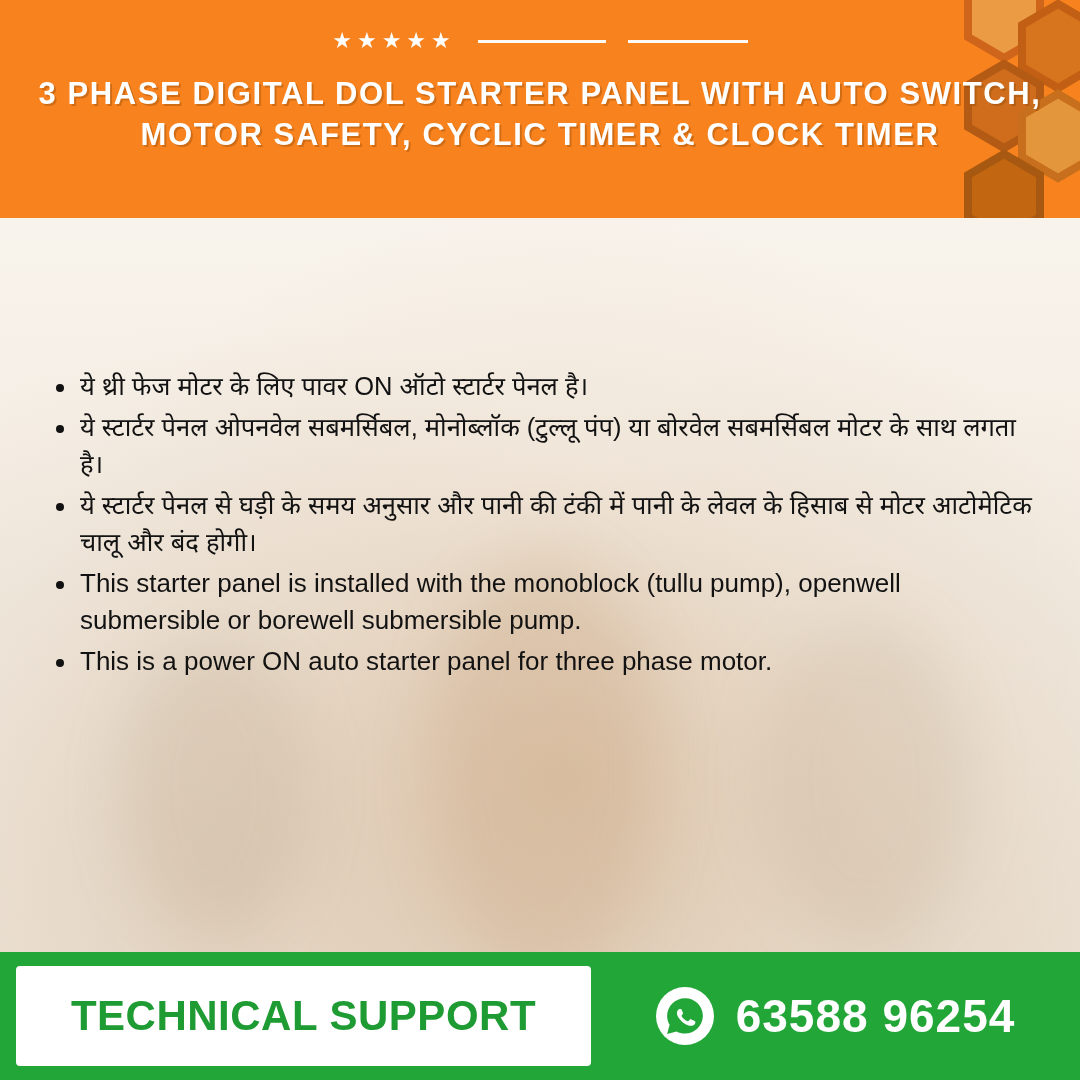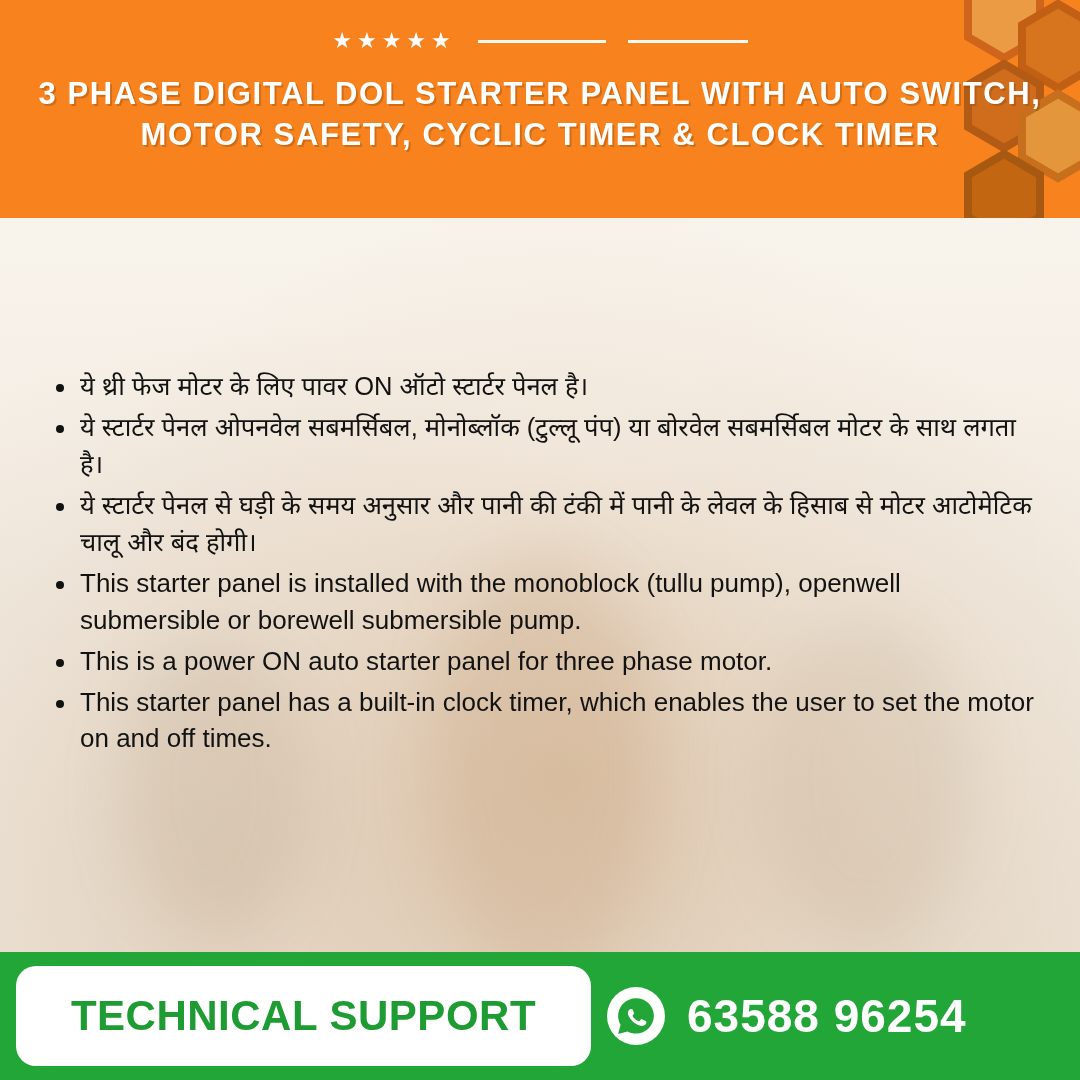--- a/index.html
+++ b/index.html
@@ -170,36 +170,37 @@
     background: #23a638;
     display: flex;
     align-items: center;
     padding: 14px 16px;
     gap: 16px;
   }
   .support-box {
     flex: 0 0 575px;
     height: 100px;
     background: #ffffff;
-    border-radius: 20px;
+    border-radius: 4px;
     display: flex;
     align-items: center;
     justify-content: center;
   }
   .support-box span {
     color: #1f9b33;
     font-size: 42px;
     font-weight: bold;
     letter-spacing: 0.5px;
   }
   .phone-box {
     flex: 1;
     height: 100px;
     display: flex;
     align-items: center;
+    justify-content: center;
     gap: 22px;
   }
   .wa-icon {
     width: 58px;
     height: 58px;
     border-radius: 50%;
     background: #ffffff;
     display: flex;
     align-items: center;
     justify-content: center;
@@ -251,21 +252,20 @@
 
     <ul class="points hindi-list">
       <li>ये थ्री फेज मोटर के लिए पावर ON ऑटो स्टार्टर पेनल है।</li>
       <li>ये स्टार्टर पेनल ओपनवेल सबमर्सिबल, मोनोब्लॉक (टुल्लू पंप) या बोरवेल सबमर्सिबल मोटर के साथ लगता है।</li>
       <li>ये स्टार्टर पेनल से घड़ी के समय अनुसार और पानी की टंकी में पानी के लेवल के हिसाब से मोटर आटोमेटिक चालू और बंद होगी।</li>
     </ul>
 
     <ul class="points english-list">
       <li>This starter panel is installed with the monoblock (tullu pump), openwell submersible or borewell submersible pump.</li>
       <li>This is a power ON auto starter panel for three phase motor.</li>
-      <li>This starter panel has a built-in clock timer, which enables the user to set the motor on and off times.</li>
     </ul>
   </div>
 
   <div class="footer">
     <div class="support-box">
       <span>TECHNICAL SUPPORT</span>
     </div>
     <div class="phone-box">
       <span class="wa-icon">
         <svg width="44" height="44" viewBox="0 0 32 32" aria-hidden="true">

